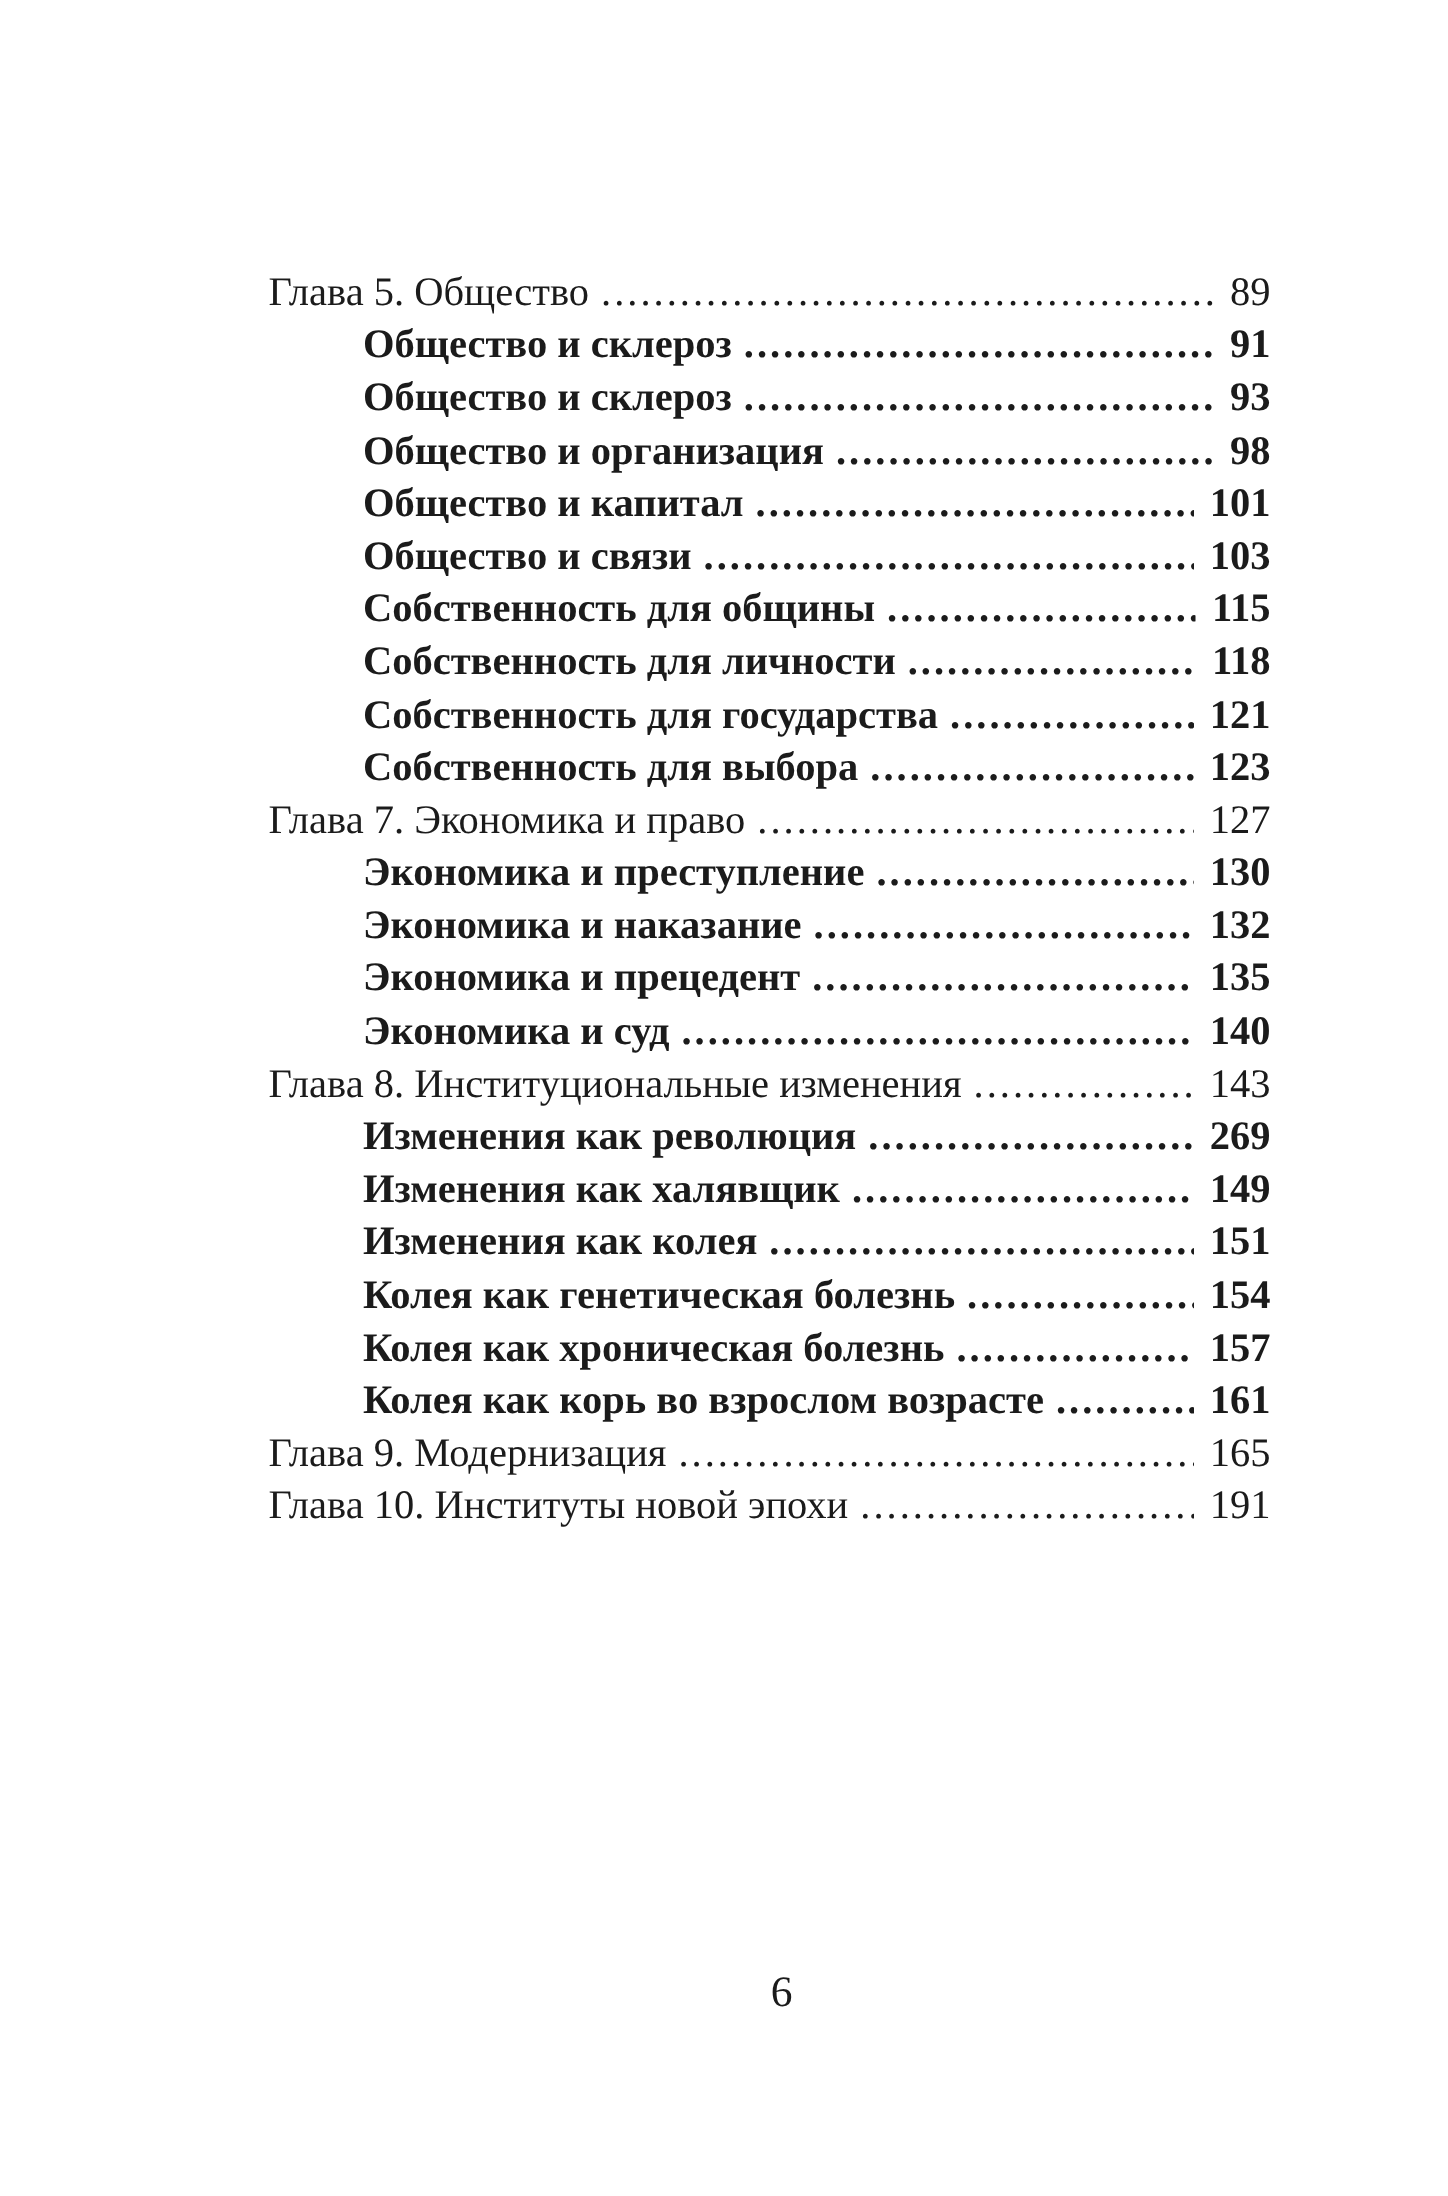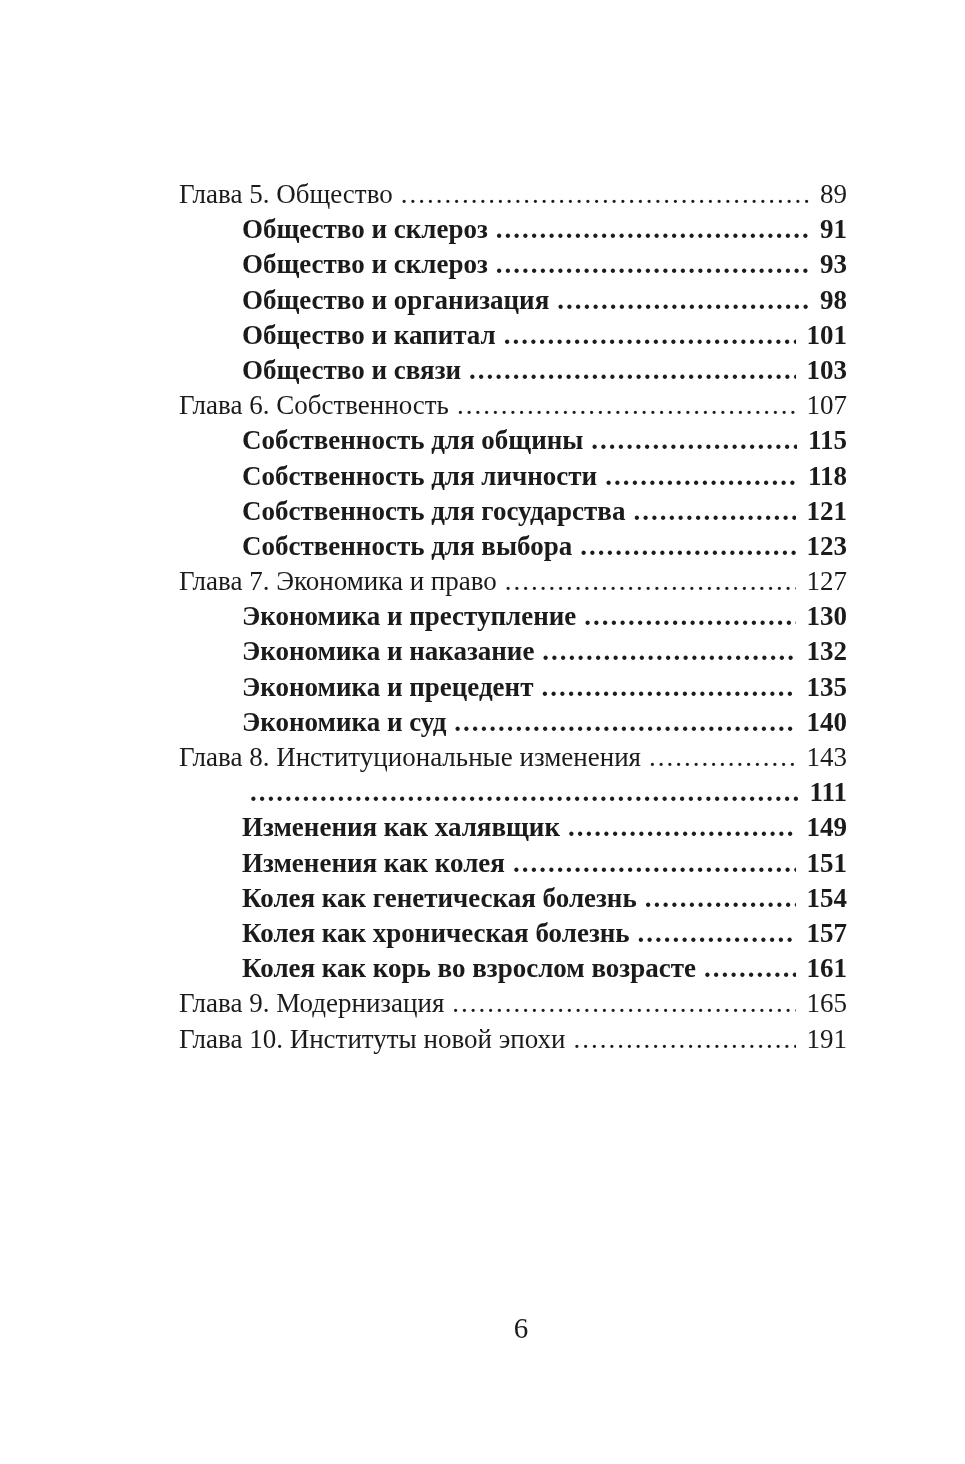--- a/index.html
+++ b/index.html
@@ -105,25 +105,20 @@
     <span class="leader"></span>
     <span class="num">101</span>
   </div>
 
   <div class="row sub">
     <span class="title">Общество и связи</span>
     <span class="leader"></span>
     <span class="num">103</span>
   </div>
 
-  <div class="row">
-    <span class="title">Глава 6. Собственность</span>
-    <span class="leader"></span>
-    <span class="num">107</span>
-  </div>
 
 
   <div class="row sub">
     <span class="title">Собственность для общины</span>
     <span class="leader"></span>
     <span class="num">115</span>
   </div>
 
   <div class="row sub">
     <span class="title">Собственность для личности</span>
@@ -173,22 +168,23 @@
     <span class="num">140</span>
   </div>
 
   <div class="row">
     <span class="title">Глава 8. Институциональные изменения</span>
     <span class="leader"></span>
     <span class="num">143</span>
   </div>
 
   <div class="row sub">
-    <span class="leader"></span>
-    <span class="num">111</span>
+    <span class="title">Изменения как революция</span>
+    <span class="leader"></span>
+    <span class="num">269</span>
   </div>
 
   <div class="row sub">
     <span class="title">Изменения как халявщик</span>
     <span class="leader"></span>
     <span class="num">149</span>
   </div>
 
   <div class="row sub">
     <span class="title">Изменения как колея</span>

